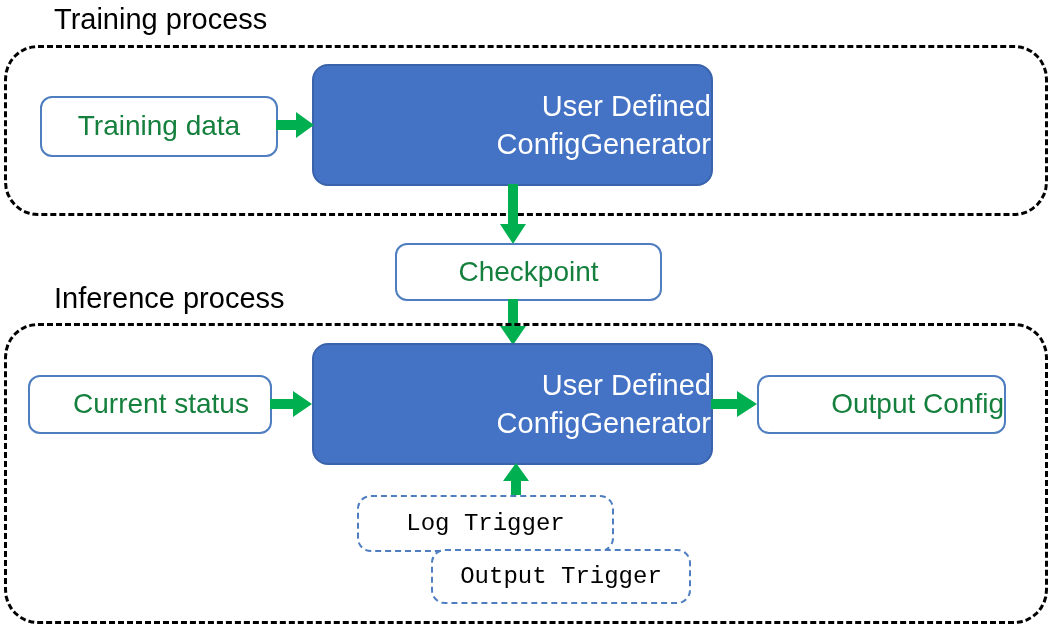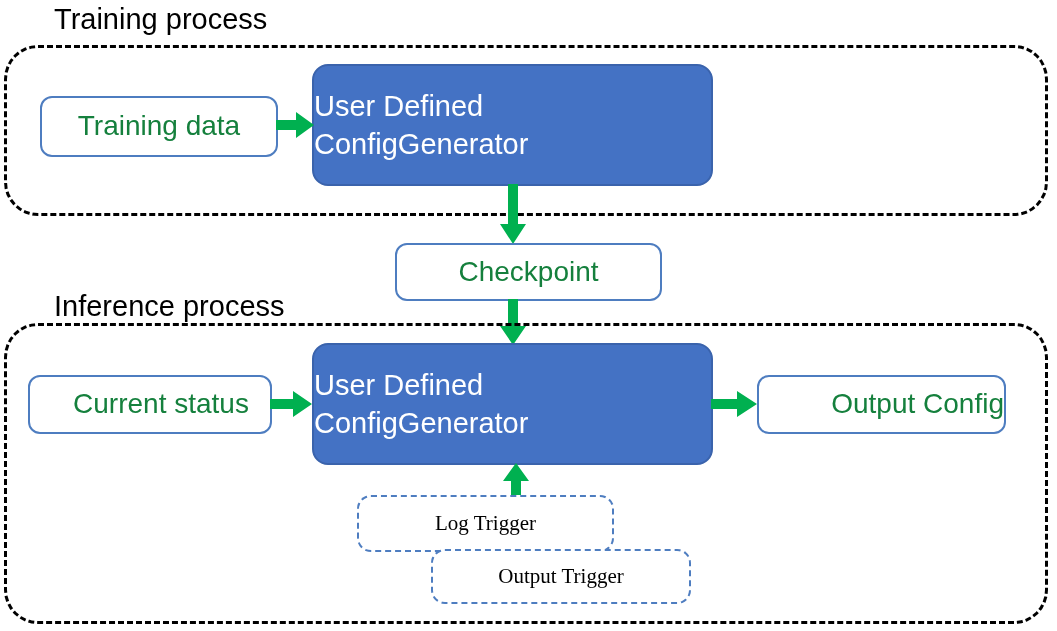--- a/index.html
+++ b/index.html
@@ -20,21 +20,21 @@
   .section-title {
     position: absolute;
     font-size: 29px;
     line-height: 1;
     color: #000000;
     white-space: nowrap;
     font-family: "Liberation Sans", sans-serif;
     margin-left: 37px;
   }
   #title-training { left: 17px; top: 5px; }
-  #title-inference { left: 17px; top: 292px; }
+  #title-inference { left: 17px; top: 284px; }
 
   
   .process-container {
     position: absolute;
     border: 3px dashed #000000;
     border-radius: 34px;
     background: transparent;
     box-sizing: border-box;
   }
   #container-training { left: 4px; top: 45px; width: 1044px; height: 171px; }
@@ -65,21 +65,21 @@
   
   .node-filled {
     position: absolute;
     box-sizing: border-box;
     background: #4472C4;
     border: 2px solid #3A63AC;
     border-radius: 16px;
     color: #ffffff;
     display: flex;
     flex-direction: column;
-    align-items: flex-start;
+    align-items: flex-end;
     justify-content: center;
     font-size: 29px;
     line-height: 1.32;
     text-align: center;
     white-space: nowrap;
     font-family: "Liberation Sans", sans-serif;
   }
   #node-generator-training  { left: 312px; top: 64px;  width: 401px; height: 122px; }
   #node-generator-inference { left: 312px; top: 343px; width: 401px; height: 122px; }
 
@@ -87,25 +87,25 @@
   .node-trigger {
     position: absolute;
     box-sizing: border-box;
     border: 2px dashed #4E7DC0;
     border-radius: 14px;
     background: #ffffff;
     color: #000000;
     display: flex;
     align-items: center;
     justify-content: center;
-    font-size: 21px;
+    font-size: 24px;
     line-height: 1.15;
     text-align: center;
     white-space: nowrap;
-    font-family: Liberation Serif, serif;
+    font-family: Liberation Mono, monospace;
   }
   #node-log-trigger   { left: 357px; top: 495px; width: 257px; height: 57px; z-index: 2; }
   #node-clock-trigger { left: 431px; top: 549px; width: 260px; height: 55px; z-index: 3; }
 
   
   .arrow { position: absolute; }
   .arrow svg { display: block; overflow: visible; }
 
   #arrow-training-data-to-generator { left: 276px; top: 110px; }
   #arrow-generator-to-checkpoint    { left: 498px; top: 184px; }

